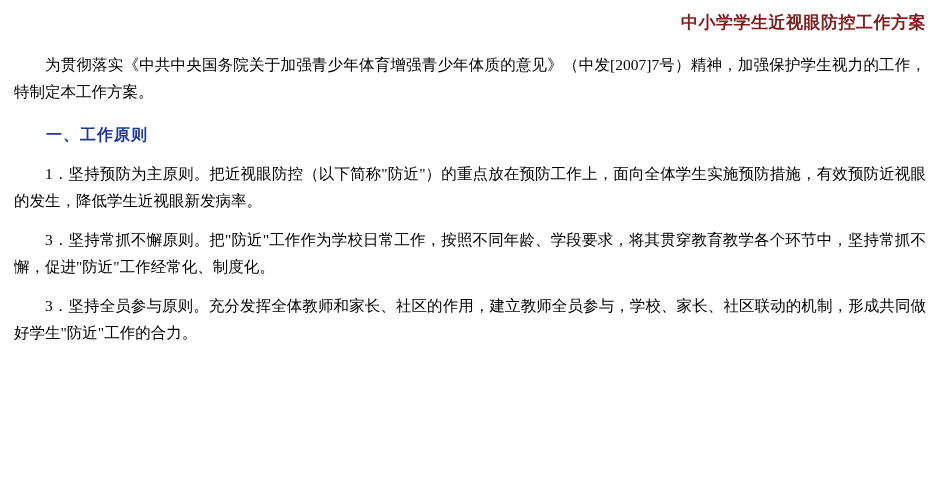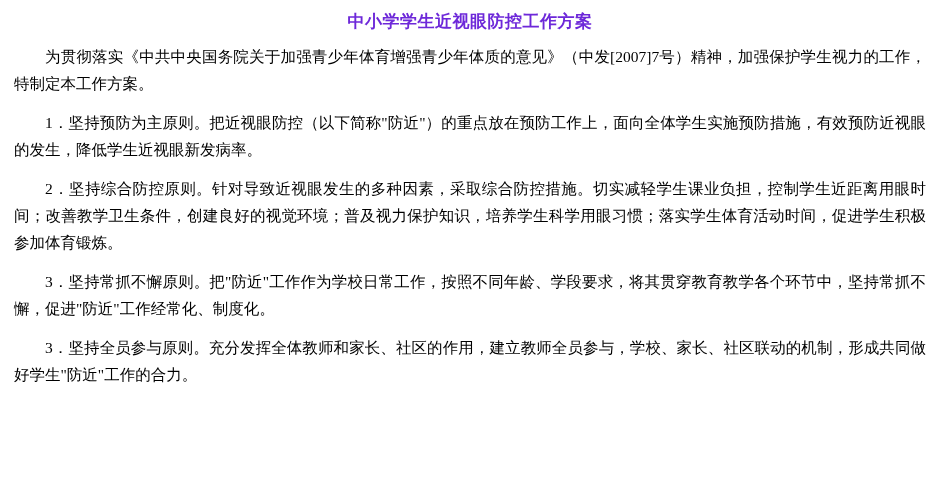--- a/index.html
+++ b/index.html
@@ -15,62 +15,62 @@
     overflow: hidden;
   }
   .page {
     position: relative;
     width: 940px;
     height: 481px;
     box-sizing: border-box;
     padding: 0 14px;
   }
   .doc-title {
-    text-align: center;
-    color: #6d28d9;
+    text-align: right;
+    color: #7f1d1d;
     font-weight: bold;
     font-size: 17px;
     letter-spacing: 0.5px;
     margin: 10px 0 0 0;
     line-height: 26px;
-    font-family: Liberation Mono, monospace;
+    font-family: Liberation Sans, sans-serif;
   }
   .para {
     font-size: 15.5px;
     line-height: 27px;
     text-align: justify;
     text-justify: inter-ideograph;
     margin: 12px 0 0 0;
     text-indent: 2em;
     color: #000000;
   }
   .para.first {
-    margin-top: 7px;
+    margin-top: 15px;
   }
   .section-heading {
     color: #1f3a93;
     font-weight: bold;
     font-size: 16px;
     line-height: 27px;
     margin: 16px 0 0 0;
     text-indent: 2em;
     letter-spacing: 1px;
   }
 </style>
 </head>
 <body>
 
 <div class="page">
 
   <h1 class="doc-title">中小学学生近视眼防控工作方案</h1>
 
   <p class="para first">为贯彻落实《中共中央国务院关于加强青少年体育增强青少年体质的意见》（中发[2007]7号）精神，加强保护学生视力的工作，特制定本工作方案。</p>
 
+  <h2 class="section-heading">一、工作原则</h2>
 
   <p class="para">1．坚持预防为主原则。把近视眼防控（以下简称"防近"）的重点放在预防工作上，面向全体学生实施预防措施，有效预防近视眼的发生，降低学生近视眼新发病率。</p>
 
-  <p class="para">2．坚持综合防控原则。针对导致近视眼发生的多种因素，采取综合防控措施。切实减轻学生课业负担，控制学生近距离用眼时间；改善教学卫生条件，创建良好的视觉环境；普及视力保护知识，培养学生科学用眼习惯；落实学生体育活动时间，促进学生积极参加体育锻炼。</p>
 
   <p class="para">3．坚持常抓不懈原则。把"防近"工作作为学校日常工作，按照不同年龄、学段要求，将其贯穿教育教学各个环节中，坚持常抓不懈，促进"防近"工作经常化、制度化。</p>
 
   <p class="para">3．坚持全员参与原则。充分发挥全体教师和家长、社区的作用，建立教师全员参与，学校、家长、社区联动的机制，形成共同做好学生"防近"工作的合力。</p>
 
 </div>
 
 </body></html>

